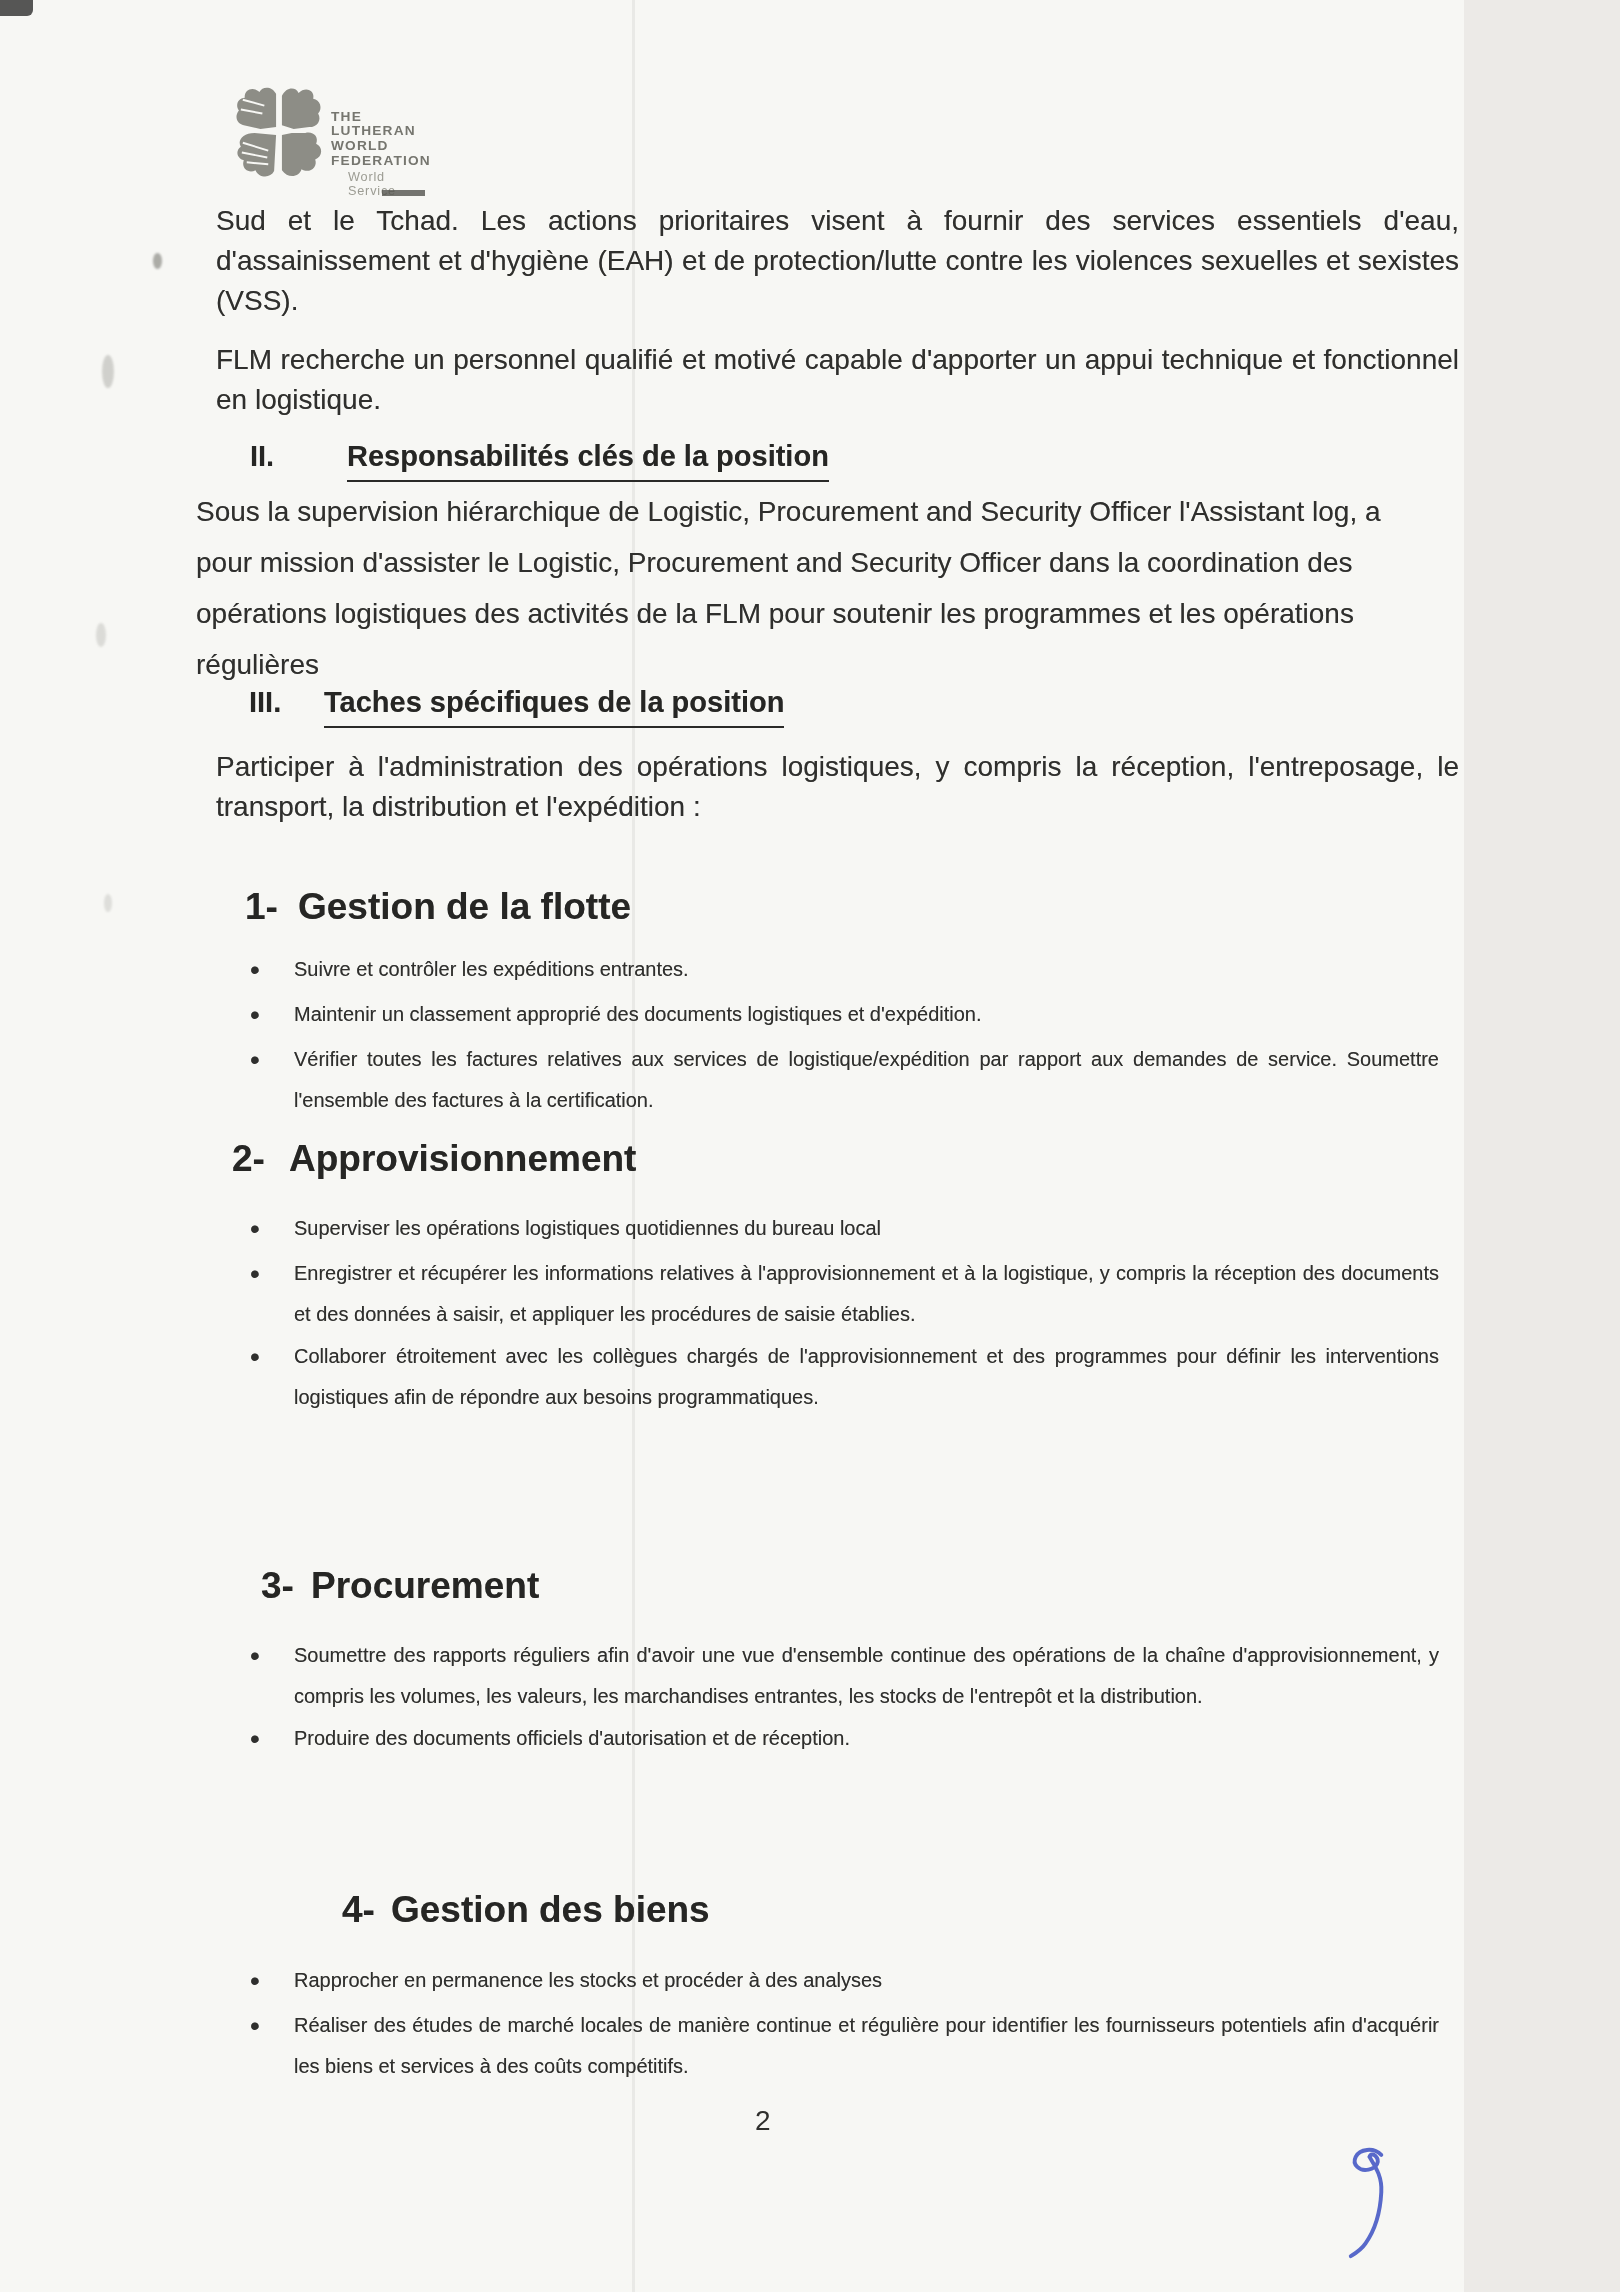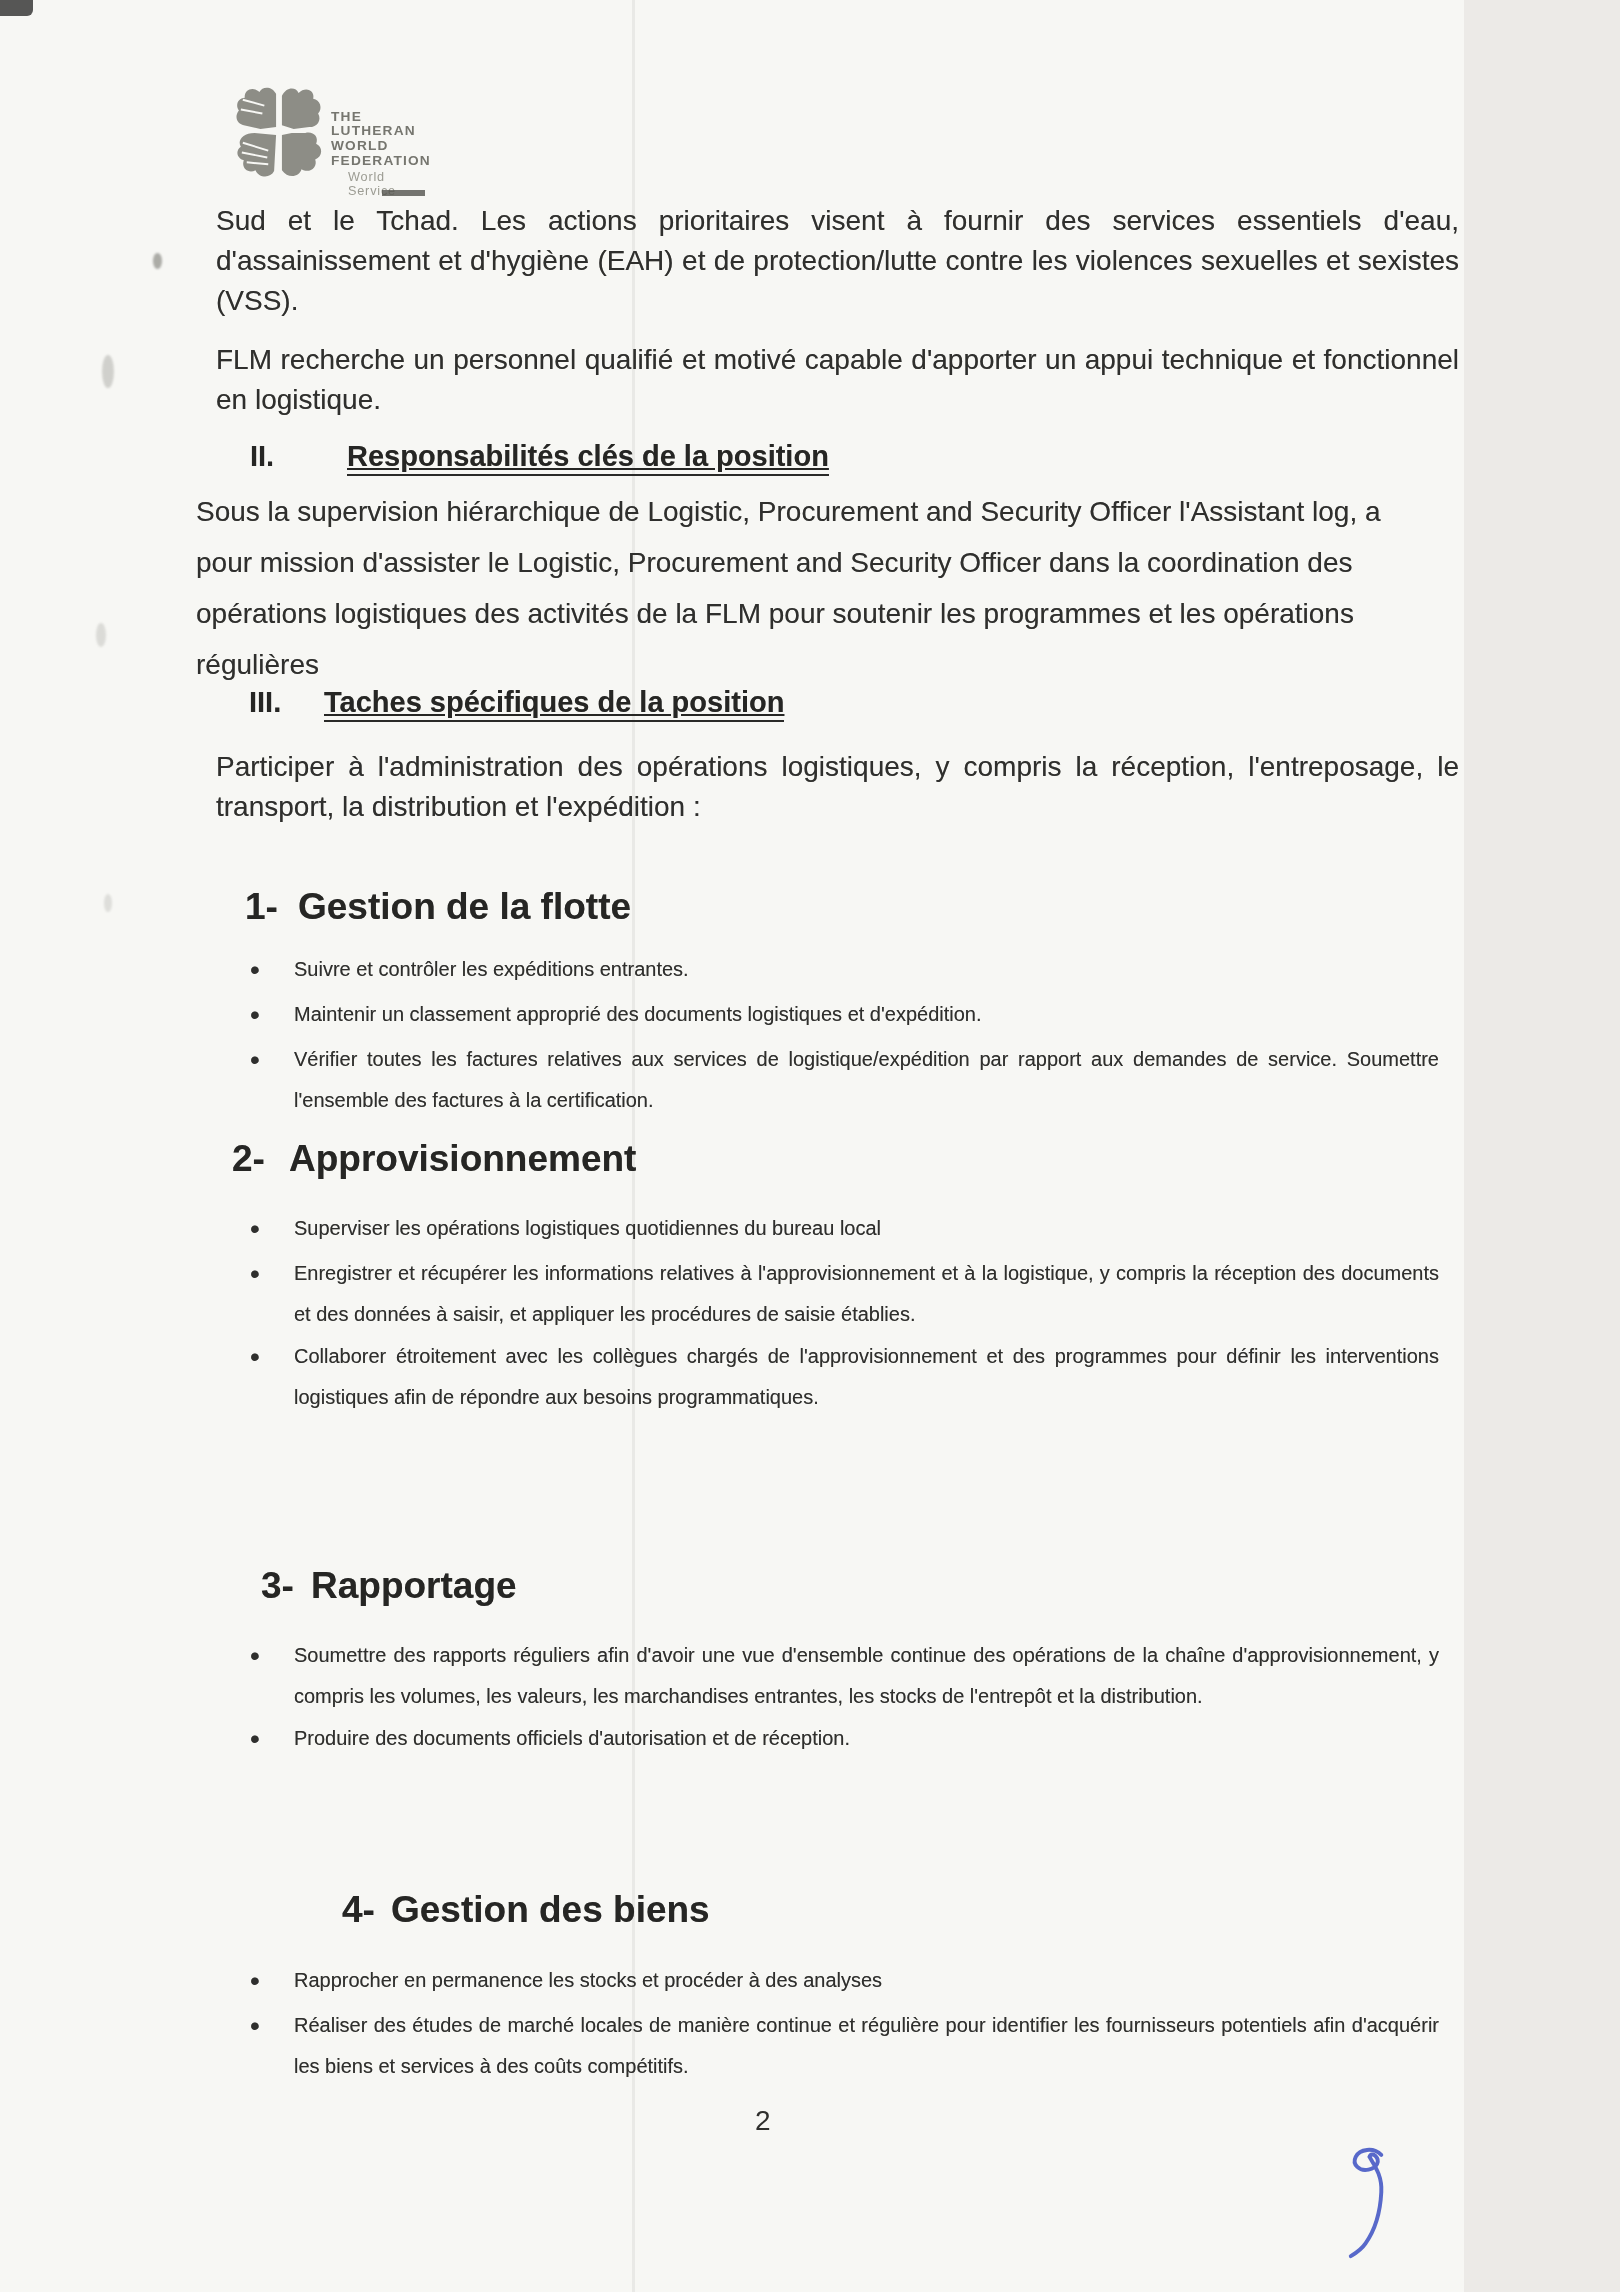--- a/index.html
+++ b/index.html
@@ -24,21 +24,21 @@
   
   .logo{position:absolute;left:235px;top:84px;}
   .logo-mark{position:absolute;left:0;top:0;}
   .logo-name{position:absolute;left:96px;top:25.5px;color:#76766f;font-weight:bold;font-size:13.7px;line-height:14.7px;letter-spacing:1.2px;}
   .logo-sub{position:absolute;left:113px;top:86px;color:#9c9c93;font-size:12.7px;letter-spacing:0.8px;}
   .logo-smudge{position:absolute;left:147px;top:106px;width:43px;height:5.9px;background:#54544e;opacity:.8;filter:blur(0.4px);}
   
   .blk{position:absolute;left:196px;width:1243px;font-size:28px;line-height:40px;text-shadow:0 0 0.6px rgba(45,45,42,.45);}
   .just{text-align:justify;margin-left:20px;}
   .h-num{display:inline-block;font-weight:bold;}
-  .h-title{font-weight:bold;border-bottom:2.9px solid #2a2a28;padding-bottom:2px;text-decoration:underline;}
+  .h-title{font-weight:bold;border-bottom:2.9px solid #2a2a28;padding-bottom:8px;}
   .heading{position:absolute;font-size:29px;line-height:39px;color:#262624;text-shadow:0 0 0.6px rgba(45,45,42,.45);}
   .subhead{position:absolute;font-size:37px;line-height:39px;font-weight:bold;color:#262624;text-shadow:0 0 0.6px rgba(45,45,42,.45);}
   .subhead .lbl{display:inline-block;}
   .list{position:absolute;left:250px;width:1189px;font-size:20px;line-height:41px;text-shadow:0 0 0.6px rgba(45,45,42,.45);}
   .li{display:flex;margin-bottom:1px;}
   .li .dot{flex:0 0 44px;}
   .li .dot::before{content:"\2022";font-size:28px;}
   .li .txt{flex:1;text-align:justify;}
   .pagenum{position:absolute;left:755px;top:2105px;font-size:28px;color:#2f2f2d;}
   .pen{position:absolute;left:1338px;top:2120px;}
@@ -125,21 +125,21 @@
         <span class="dot"></span>
         <div class="txt">Enregistrer et récupérer les informations relatives à l'approvisionnement et à la logistique, y compris la réception des documents et des données à saisir, et appliquer les procédures de saisie établies.</div>
       </div>
     <div class="li">
         <span class="dot"></span>
         <div class="txt">Collaborer étroitement avec les collègues chargés de l'approvisionnement et des programmes pour définir les interventions logistiques afin de répondre aux besoins programmatiques.</div>
       </div>
   </div>
 
   <div class="subhead" style="left:261px;top:1566px;">
-    <span class="lbl" style="width:50px;">3-</span><span>Rapportage</span>
+    <span class="lbl" style="width:50px;">3-</span><span>Procurement</span>
   </div>
   <div class="list" style="top:1635px;">
     <div class="li">
         <span class="dot"></span>
         <div class="txt">Soumettre des rapports réguliers afin d'avoir une vue d'ensemble continue des opérations de la chaîne d'approvisionnement, y compris les volumes, les valeurs, les marchandises entrantes, les stocks de l'entrepôt et la distribution.</div>
       </div>
     <div class="li">
         <span class="dot"></span>
         <div class="txt">Produire des documents officiels d'autorisation et de réception.</div>
       </div>

